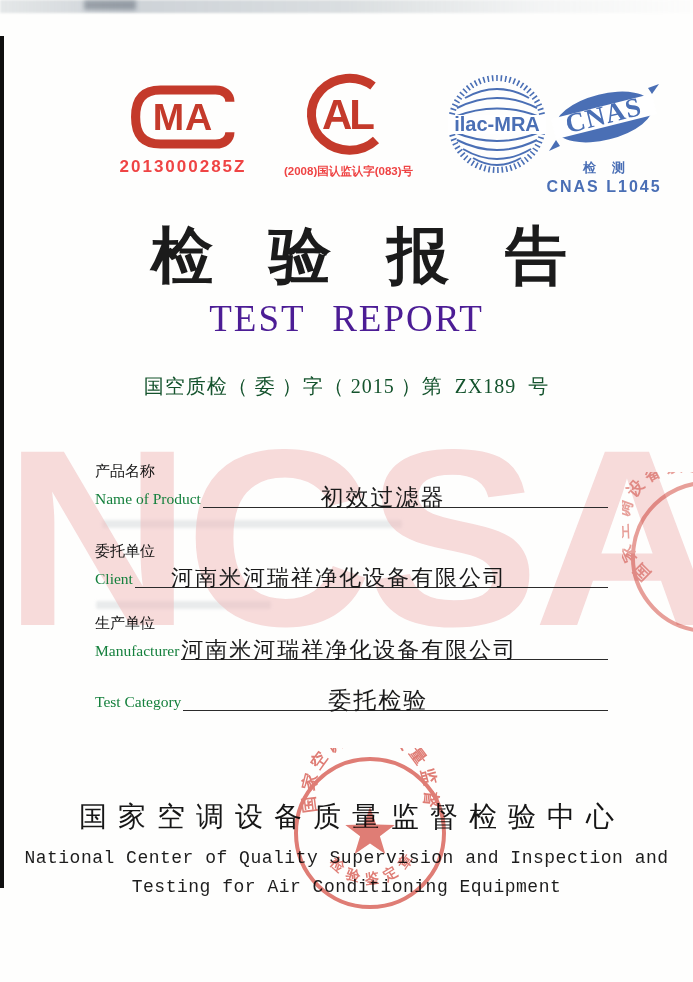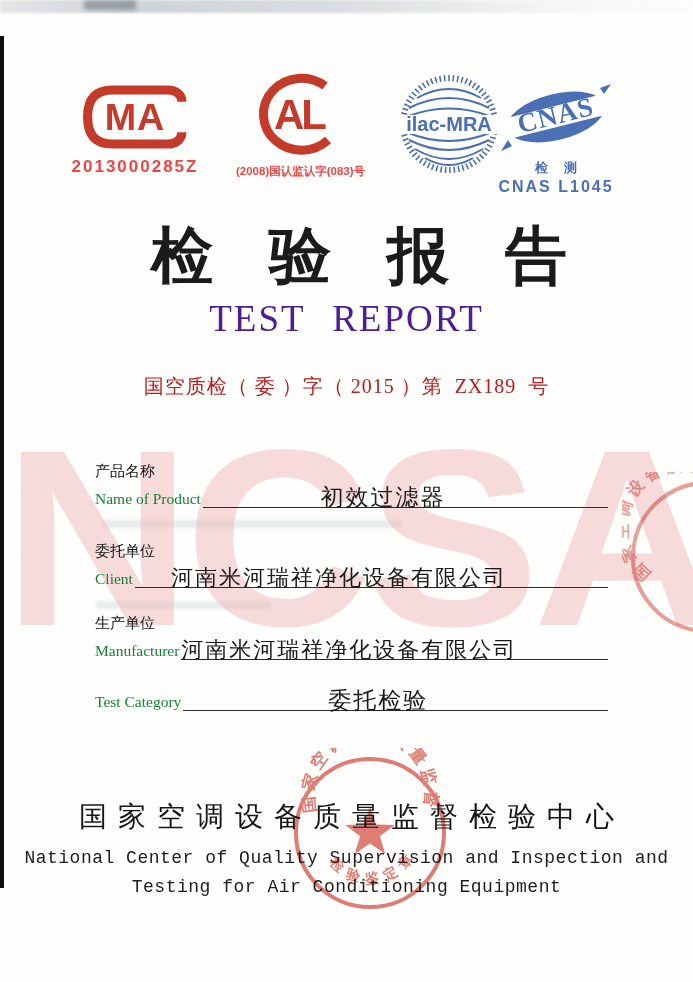--- a/index.html
+++ b/index.html
@@ -20,40 +20,40 @@
   
   .watermark{
     position:absolute;left:14px;top:388px;width:680px;height:310px;z-index:1;
     font-family:"Liberation Sans",sans-serif;font-weight:bold;
     font-size:252px;line-height:300px;letter-spacing:-6px;
     color:rgba(240,183,183,.50);transform:scaleX(1.03);
     white-space:nowrap;pointer-events:none;
   }
 
   
-  .logo-block{position:absolute;text-align:center;z-index:2;}
+  .logo-block{position:absolute;text-align:center;z-index:2;margin-left:48px;}
   .logo-cma{left:68px;top:84px;width:134px;}
   .logo-cal{left:236px;top:72px;width:122px;}
   .logo-ilac{left:398px;top:74px;width:102px;}
   .logo-cnas{left:498px;top:82px;width:116px;}
   .red-caption{color:#ef4444;font-family:"Liberation Sans",sans-serif;font-weight:bold;}
   .cma-number{font-size:17px;letter-spacing:2px;margin-top:3px;}
   .cal-caption{font-size:11.5px;margin-top:2px;white-space:nowrap;}
   .blue-caption{color:#4a6fb5;font-family:"Liberation Sans",sans-serif;font-weight:bold;}
   .cnas-cn{font-size:13px;letter-spacing:16px;padding-left:16px;margin-top:1px;}
   .cnas-code{font-size:16px;letter-spacing:2px;margin-top:1px;}
 
   
   .title-cn{position:absolute;top:214px;left:0;width:100%;text-align:center;z-index:2;
     font-family:"Liberation Sans",sans-serif;font-weight:bold;font-size:62px;color:#1b1b1b;
     letter-spacing:56px;padding-left:81px;box-sizing:border-box;white-space:nowrap;}
   .title-en{position:absolute;top:297px;left:0;width:100%;text-align:center;z-index:2;
     font-size:37px;color:#4c1d95;letter-spacing:2px;word-spacing:16px;}
   .report-no{position:absolute;top:373px;left:0;width:100%;text-align:center;z-index:2;
-    font-size:20px;color:#b91c1c;letter-spacing:1px;white-space:pre;}
+    font-size:20px;color:#14532d;letter-spacing:1px;white-space:pre;}
 
   
   .row{position:absolute;left:95px;width:513px;z-index:2;}
   .row .label-cn{font-size:15px;color:#141414;height:18px;margin-bottom:4px;}
   .row .line{display:flex;height:24px;}
   .row .label-en{flex:none;font-size:15.5px;color:#15803d;align-self:flex-end;padding-right:2px;white-space:pre;}
   .row .fill{flex:1;border-bottom:1.7px solid #2b2b2b;position:relative;}
   .row .val{position:absolute;bottom:-2px;left:0;text-align:center;color:#1a1a1a;
     font-size:23px;letter-spacing:2px;white-space:nowrap;line-height:1;}
   .r1{top:462px;} .r2{top:542px;} .r3{top:614px;} .r4{top:687px;}

